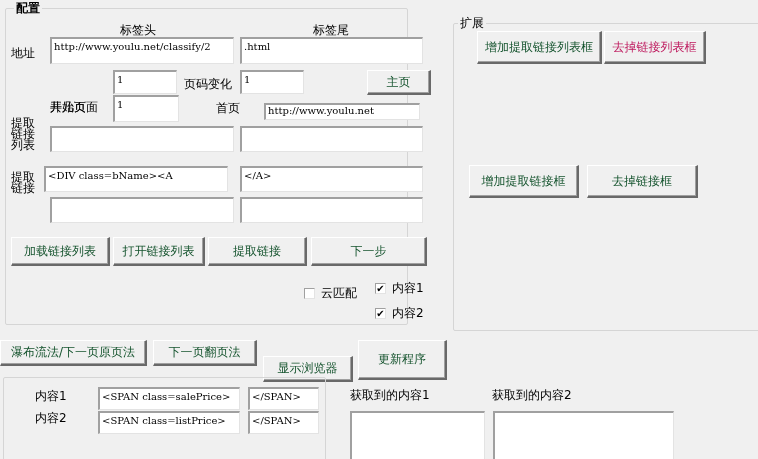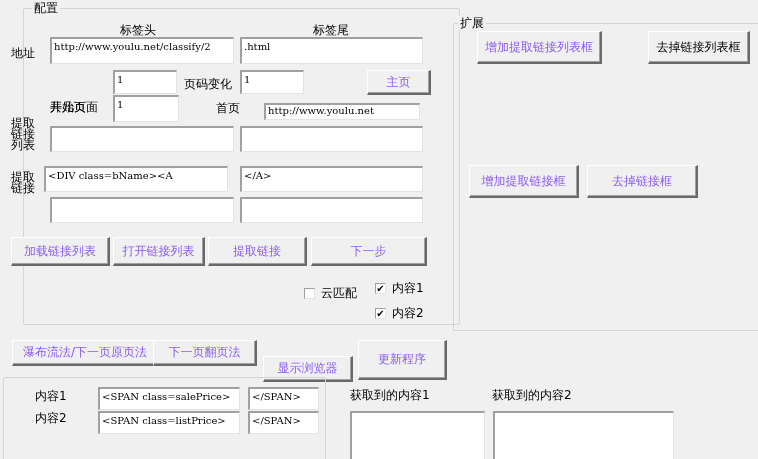--- a/index.html
+++ b/index.html
@@ -61,24 +61,24 @@
     border-left: 1px solid #ffffff;
     border-right: 2px solid #696969;
     border-bottom: 2px solid #696969;
     box-shadow: inset -1px -1px 0 #a0a0a0;
     font-size: 12px;
     text-align: center;
     display: flex;
     align-items: center;
     justify-content: center;
     white-space: nowrap;
-    color: #8b5cf6;
+    color: #14532d;
     cursor: default;
   }
-  .btn.disabled { color: #000000; margin-left: 44px; }
+  .btn.disabled { color: #be185d; }
 
   
   .chk {
     position: absolute;
     display: flex;
     align-items: center;
     font-size: 12px;
     white-space: nowrap;
   }
   .chk-box {
@@ -92,21 +92,21 @@
     position: relative;
     font-size: 10px;
     line-height: 9px;
     text-align: center;
     font-weight: bold;
   }
 </style>
 </head>
 <body>
 
-<div class="groupbox" style="left:23px; top:8px; width:437px; height:317px;">
+<div class="groupbox" style="left:5px; top:8px; width:403px; height:317px;font-weight:bold;">
   <span class="groupbox-title">配置</span>
 </div>
 
 <span class="label" style="left:120px; top:23px;">标签头</span>
 <span class="label" style="left:313px; top:23px;">标签尾</span>
 
 <span class="label" style="left:11px; top:46px;">地址</span>
 <div class="edit" style="left:50px; top:37px; width:184px; height:27px;">http://www.youlu.net/classify/2</div>
 <div class="edit" style="left:240px; top:37px; width:183px; height:27px;">.html</div>
 
@@ -157,21 +157,21 @@
 </div>
 
 <div class="groupbox" style="left:453px; top:23px; width:366px; height:308px;text-align:center;">
   <span class="groupbox-title" style="left:4px;">扩展</span>
 </div>
 <div class="btn" style="left:477px; top:31px; width:125px; height:33px;">增加提取链接列表框</div>
 <div class="btn disabled" style="left:604px; top:31px; width:102px; height:33px;">去掉链接列表框</div>
 <div class="btn" style="left:469px; top:165px; width:110px; height:33px;">增加提取链接框</div>
 <div class="btn" style="left:587px; top:165px; width:111px; height:33px;">去掉链接框</div>
 
-<div class="btn" style="left:0px; top:340px; width:147px; height:26px;margin-left:12px;">瀑布流法/下一页原页法</div>
+<div class="btn" style="left:0px; top:340px; width:147px; height:26px;">瀑布流法/下一页原页法</div>
 <div class="btn" style="left:153px; top:340px; width:104px; height:26px;">下一页翻页法</div>
 <div class="btn" style="left:263px; top:356px; width:90px; height:26px;">显示浏览器</div>
 <div class="btn" style="left:358px; top:340px; width:89px; height:40px;">更新程序</div>
 
 <div class="groupbox" style="left:3px; top:377px; width:323px; height:90px;"></div>
 <span class="label" style="left:35px; top:389px;">内容1</span>
 <div class="edit" style="left:98px; top:387px; width:142px; height:23px;">&lt;SPAN class=salePrice&gt;</div>
 <div class="edit" style="left:248px; top:387px; width:71px; height:23px;">&lt;/SPAN&gt;</div>
 <span class="label" style="left:35px; top:411px;">内容2</span>
 <div class="edit" style="left:98px; top:411px; width:142px; height:23px;">&lt;SPAN class=listPrice&gt;</div>

